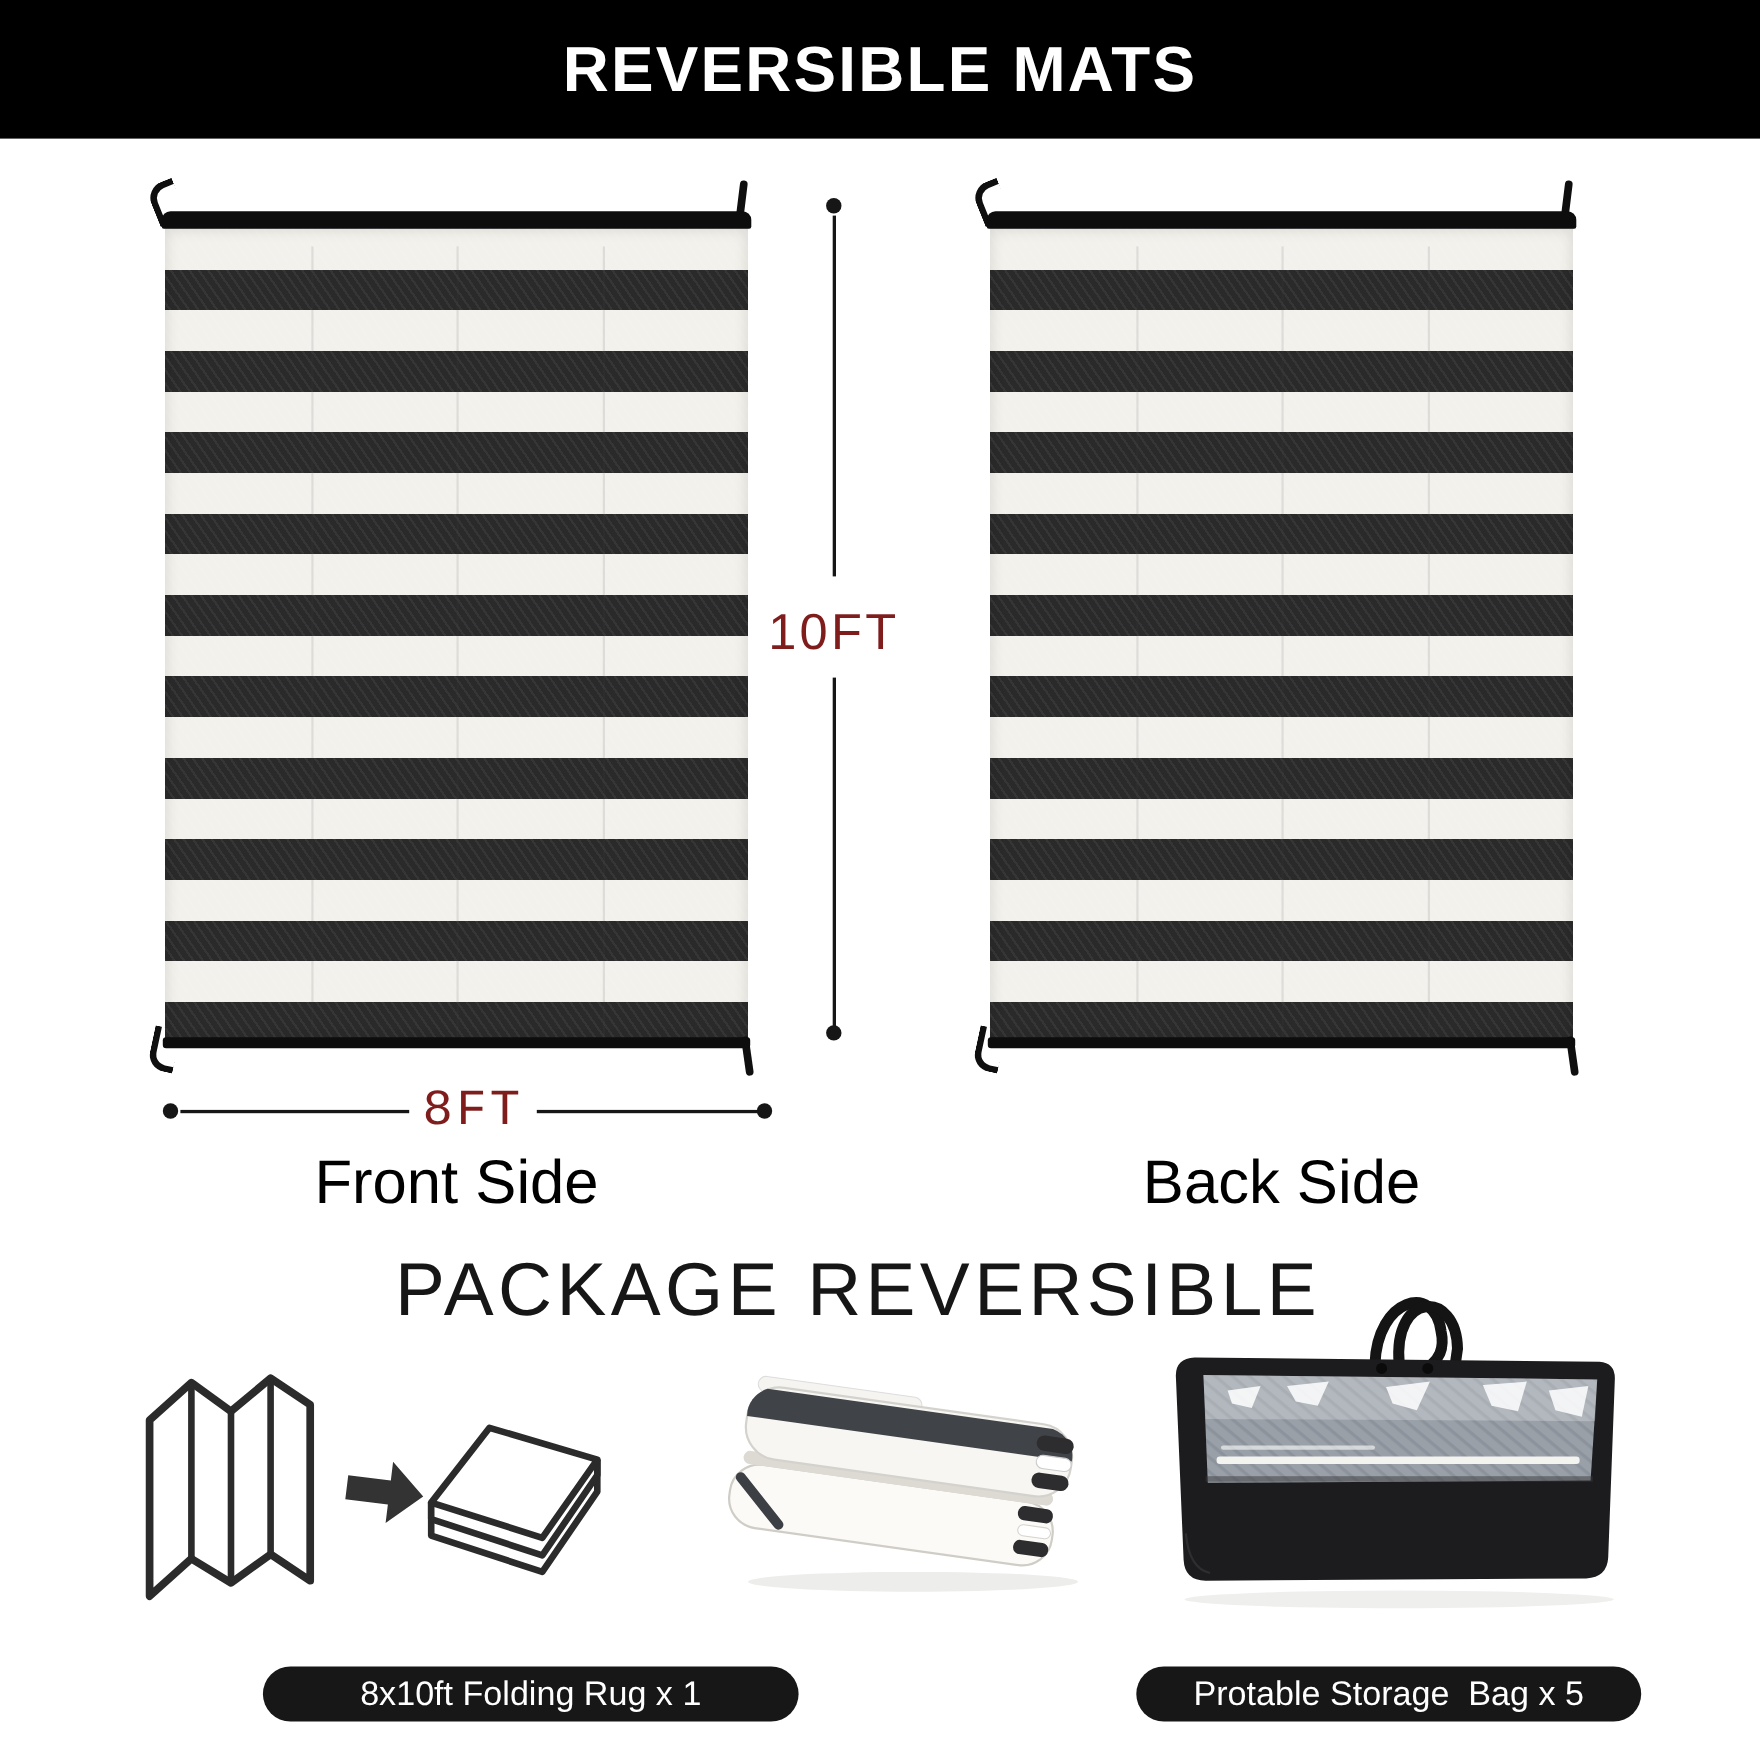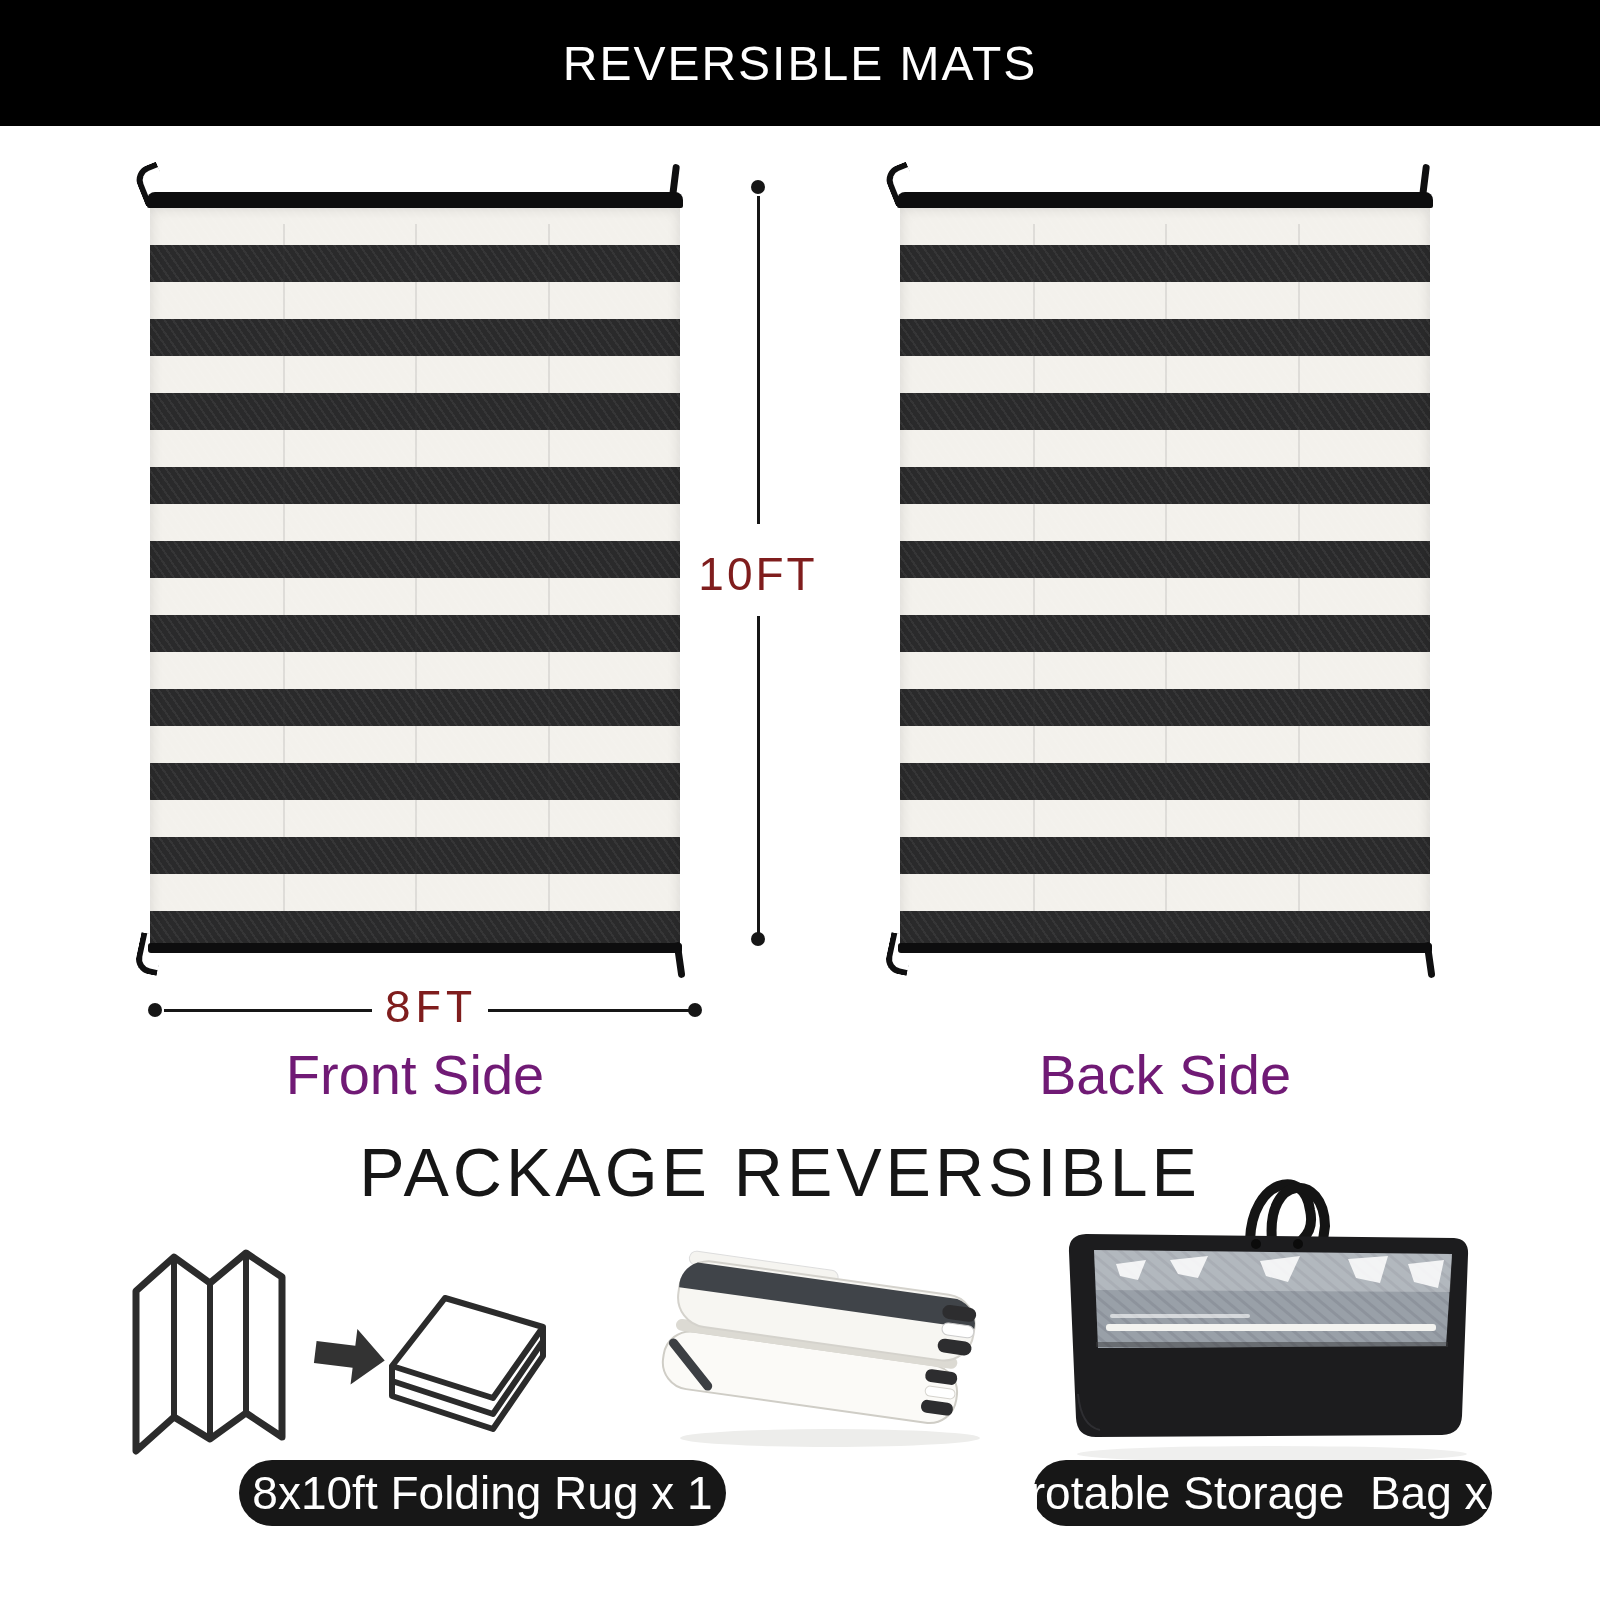--- a/index.html
+++ b/index.html
@@ -3,21 +3,21 @@
 <meta charset="utf-8">
 <style>
   html,body{margin:0;padding:0;}
   body{
     width:1600px;height:1600px;position:relative;background:#ffffff;
     font-family:"Liberation Sans", sans-serif;overflow:hidden;
   }
   
   .header{position:absolute;left:0;top:0;width:1600px;height:126px;background:#000000;
     display:flex;align-items:center;justify-content:center;}
-  .header h1{margin:16px;color:#ffffff;font-size:48px;font-weight:normal;letter-spacing:2px;}
+  .header h1{margin:16px;color:#ffffff;font-size:58px;font-weight:bold;letter-spacing:2px;}
 
   
   .mat{position:absolute;top:192px;width:530px;height:756px;}
   #mat-front{left:150px;} #mat-back{left:900px;}
   .mat-binding{position:absolute;top:0;left:-3px;right:-3px;height:16px;background:#0d0d0e;
     border-radius:8px 8px 2px 2px;z-index:4;}
   .mat-body{position:absolute;left:0;right:0;top:16px;bottom:0;
     background:repeating-linear-gradient(180deg,#f3f1ec 0 37px,#2a2a2b 37px 74px);
     box-shadow:inset 0 0 14px rgba(0,0,0,0.12);}
   .mat-body::before{content:"";position:absolute;inset:0;
@@ -35,34 +35,34 @@
   .loop.br{right:-3px;bottom:-30px;width:7px;height:36px;background:#0f0f10;border-radius:4px;transform:rotate(-8deg);}
 
   
   .dim-dot{position:absolute;width:14px;height:14px;border-radius:50%;background:#161616;}
   .dim-seg{position:absolute;background:#161616;}
   .dim-label{position:absolute;color:#7f1d1d;font-size:46px;letter-spacing:3px;text-align:center;}
   #vdim-label{left:688px;top:547px;width:140px;}
   #hdim-label{left:340px;top:984px;width:180px;font-family:Liberation Mono, monospace;}
 
   
-  .side-label{position:absolute;top:1042px;width:530px;text-align:center;font-size:56px;color:#701a75;}
+  .side-label{position:absolute;top:1042px;width:530px;text-align:center;font-size:56px;color:#000000;}
   #front-label{left:150px;} #back-label{left:900px;}
 
   
   .pkg-title{position:absolute;left:300px;top:1133px;width:960px;text-align:center;
     font-size:68px;letter-spacing:4px;color:#161616;font-weight:400;}
   .pkg-svg{position:absolute;}
   #pkg-icons{left:130px;top:1243px;}
   #rug-photo{left:645px;top:1232px;}
   #bag-photo{left:1050px;top:1164px;}
 
   
-  .pill{position:absolute;top:1460px;height:66px;background:#171717;border-radius:35px;color:#ffffff;
-    font-size:46px;display:flex;align-items:center;justify-content:center;white-space:pre;}
+  .pill{position:absolute;top:1515px;height:50px;background:#171717;border-radius:35px;color:#ffffff;
+    font-size:31px;display:flex;align-items:center;justify-content:center;white-space:pre;}
   #pill-rug{left:239px;width:487px;}
   #pill-bag{left:1033px;width:459px;}
 </style>
 </head>
 <body>
 
 <div class="header">
   <h1>REVERSIBLE MATS</h1>
 </div>
 

